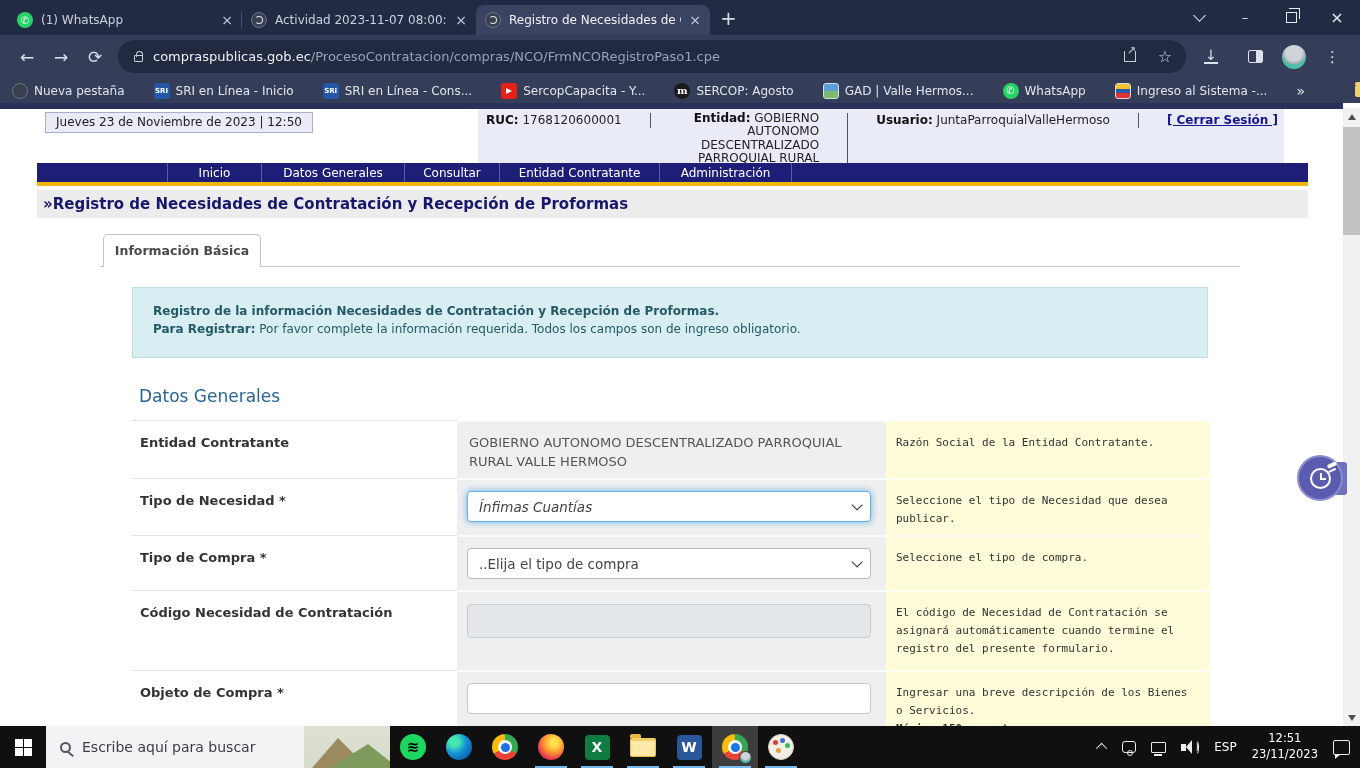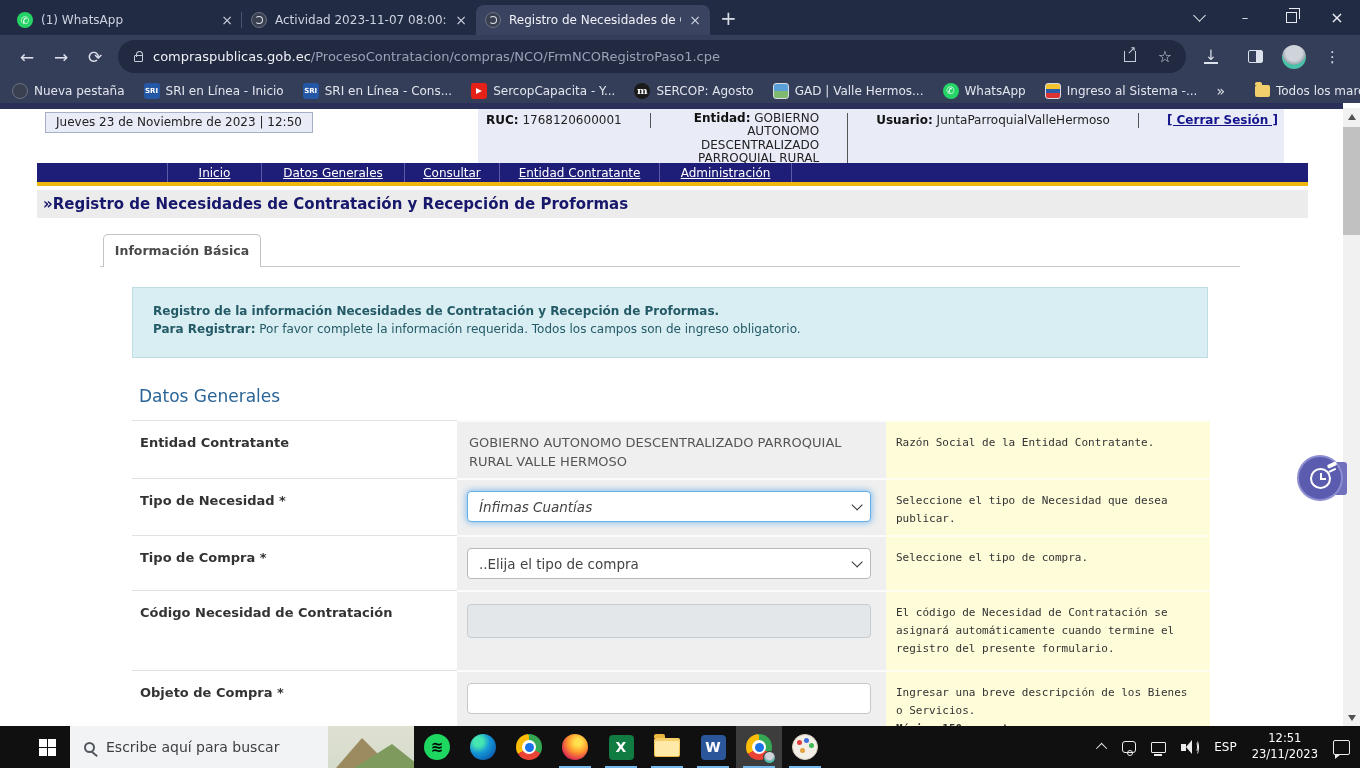--- a/index.html
+++ b/index.html
@@ -48,21 +48,21 @@
   .tool-right { display:flex; align-items:center; gap:10px; }
   .dl-ic { color:#dde1ec; font-size:14px; border-bottom:2px solid #dde1ec; line-height:13px; padding:0 1px; }
   .panel-ic { width:15px; height:13px; border:1.6px solid #dde1ec; border-radius:2px; position:relative; }
   .panel-ic:before { content:""; position:absolute; right:0; top:0; width:6px; height:100%; background:#dde1ec; }
   .avatar { width:24px; height:24px; border-radius:50%;
             background:radial-gradient(circle at 50% 32%, #cfd4da 0 40%, #9aa5ad 58%, #49c0a8 60%); }
   .dots { color:#dde1ec; font-size:15px; letter-spacing:1px; }
   .tbsp { width:34px; display:flex; justify-content:center; }
 
   .bookbar { position:absolute; left:0; top:78px; width:1360px; height:25px; background:#353e58;
-             display:flex; align-items:center; gap:7px; padding:0 12px; color:#e2e5ee; font-size:12px; }
+             display:flex; align-items:center; gap:17px; padding:0 12px; color:#e2e5ee; font-size:12px; }
   .bm { display:flex; align-items:center; gap:6px; margin-right:12px; white-space:nowrap; }
   .bmic { width:16px; height:16px; border-radius:3px; display:flex; align-items:center; justify-content:center;
           font-size:8px; font-weight:bold; color:#fff; flex:0 0 16px; }
   .ic-circle { border-radius:50%; }
   .ic-dark { background:#39404f; border:1px solid #6a7183; }
   .ic-sri { background:#2458a6; font-size:7px; }
   .ic-yt { background:#e62117; }
   .ic-yt i { width:0; height:0; border-left:6px solid #fff; border-top:3.5px solid transparent; border-bottom:3.5px solid transparent; }
   .ic-m { background:#1b1b1b; font-size:10px; font-family:"DejaVu Serif",serif; }
   .ic-gad { background:linear-gradient(180deg,#5aa0d8 50%, #7fb96e 50%); border:1px solid #d8dce6; }
@@ -86,21 +86,21 @@
   .vline { width:1px; background:#555; margin:1px 8px 0 8px; }
   .vline.short { height:15px; }
   .vline.tall { align-self:stretch; }
   .hdr-ent { flex:1; text-align:right; line-height:1.12; }
   .hdr-user { white-space:nowrap; padding-top:1px; }
   .logout { color:#14148c; font-weight:bold; text-decoration:underline; }
 
   .mainnav { position:absolute; left:37px; top:60px; width:1271px; height:19px; background:#1e1e78;
              display:flex; align-items:stretch; padding-left:130px; }
   .mainnav .item { display:flex; align-items:center; justify-content:center; color:#fff; font-size:12px;
-                   border-right:1px solid #5a5aa8;text-decoration:underline; }
+                   border-right:1px solid #5a5aa8; }
   .mainnav .item:first-child { border-left:1px solid #5a5aa8; }
   .goldline { position:absolute; left:37px; top:79px; width:1271px; height:4px; background:#eeb80e; }
   .pgtitlebar { position:absolute; left:37px; top:87px; width:1271px; height:28px; background:#ececec;
                 line-height:28px; padding-left:6px; font-size:15px; font-weight:bold; color:#17176b; }
 
   .formtab { position:absolute; left:103px; top:131px; width:158px; height:33px; background:#fff;
              border:1px solid #c3c3c3; border-bottom:none; border-radius:5px 5px 0 0; z-index:2;
              text-align:center; line-height:31px; font-size:12.5px; font-weight:bold; color:#4a4a4a; }
   .tabline { position:absolute; left:100px; top:163px; width:1140px; height:1px; background:#c6c6c6; }
 
@@ -141,21 +141,21 @@
 
   .scrollbar { position:absolute; right:0; top:5px; width:17px; height:618px; background:#f1f1f1; }
   .sb-arrow { position:absolute; left:0; width:17px; height:17px; display:flex; align-items:center; justify-content:center; }
   .sb-up { top:0; } .sb-down { bottom:0; }
   .tri-up { width:0; height:0; border-left:4px solid transparent; border-right:4px solid transparent; border-bottom:6px solid #505050; }
   .tri-down { width:0; height:0; border-left:4px solid transparent; border-right:4px solid transparent; border-top:6px solid #505050; }
   .sb-thumb { position:absolute; left:0; top:19px; width:17px; height:108px; background:#c1c1c1; }
 
   
   .taskbar { position:absolute; left:0; top:726px; width:1360px; height:42px; background:#101010;
-             display:flex; align-items:stretch; color:#fff;padding-left:24px; }
+             display:flex; align-items:stretch; color:#fff; }
   .tb-cell { width:46px; display:flex; align-items:center; justify-content:center; position:relative; }
   .tb-cell.active-app { background:#3d3d3d; }
   .tb-cell.open:after { content:""; position:absolute; bottom:0; left:7px; right:7px; height:2.5px; background:#76b9ed; }
   .winlogo { width:17px; height:17px; display:grid; grid-template-columns:8px 8px; grid-template-rows:8px 8px; gap:1px; }
   .winlogo i { background:#fff; }
   .tsearch { width:344px; background:#f1f3f4; display:flex; align-items:center; padding-left:14px; gap:11px;
              color:#3c4043; font-size:14px; position:relative; overflow:hidden; }
   .mag { width:11px; height:11px; border:2px solid #53585e; border-radius:50%; position:relative; flex:0 0 11px; }
   .mag:before { content:""; position:absolute; right:-5px; bottom:-4px; width:7px; height:2px; background:#53585e; transform:rotate(40deg); }
   .simg { position:absolute; right:0; top:0; width:86px; height:42px; background:linear-gradient(180deg,#dfe0d2 0%, #d5dccc 100%); }

